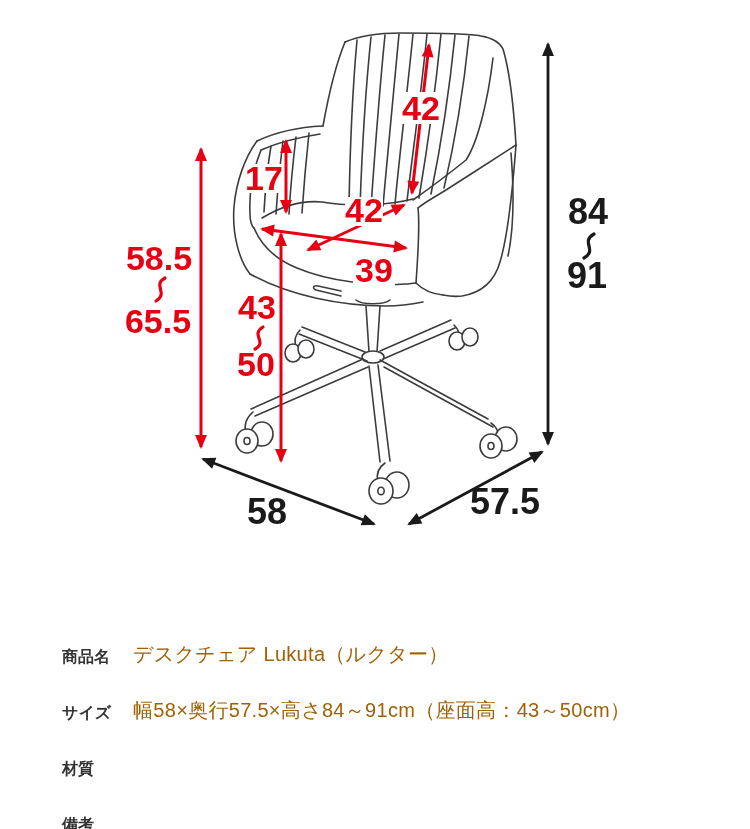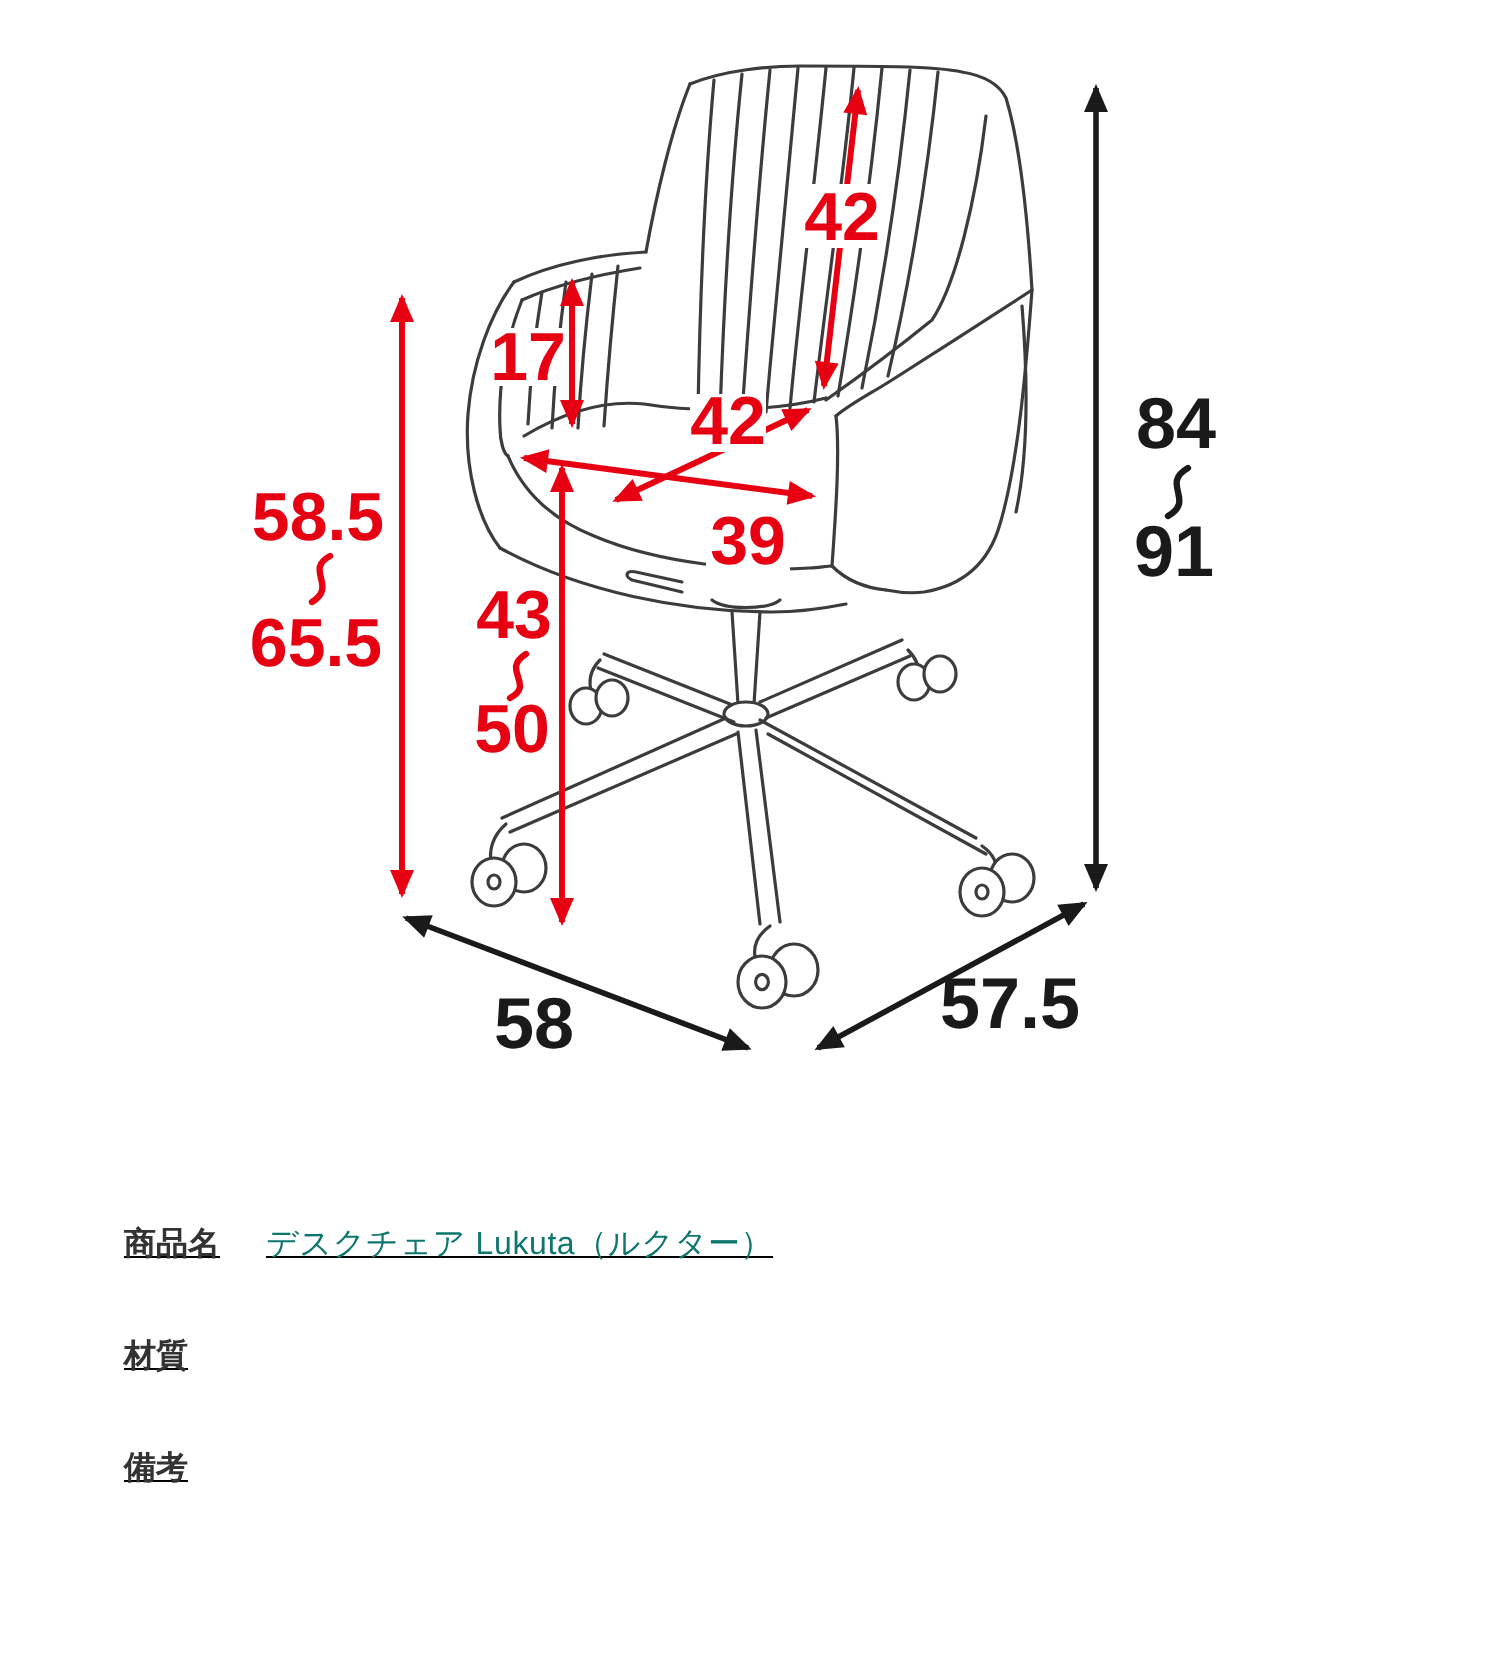--- a/index.html
+++ b/index.html
@@ -1,22 +1,22 @@
 <!DOCTYPE html>
 <html><head>
 <meta charset="utf-8">
 <style>
   html,body{margin:0;padding:0;background:#fff;}
   .canvas{position:relative;width:750px;height:829px;background:#fff;overflow:hidden;
           font-family:"Liberation Sans","DejaVu Sans",sans-serif;border-radius:22px;}
   .diagram-svg{position:absolute;left:0;top:0;}
   .spec-table{position:absolute;left:62px;top:612px;width:650px;}
-  .spec-row{display:flex;height:56px;align-items:flex-start;text-decoration:underline;}
+  .spec-row{display:flex;height:56px;align-items:flex-end;}
   .spec-label{width:71px;flex:none;font-size:16px;font-weight:700;color:#333;}
-  .spec-value{font-size:16px;font-weight:400;color:#0f766e;letter-spacing:.3px;}
+  .spec-value{font-size:20px;font-weight:400;color:#a16207;letter-spacing:.3px;}
   .dim-red{fill:#e60012;font-weight:700;}
   .dim-black{fill:#1a1a1a;font-weight:700;}
   text{font-family:"Liberation Sans","DejaVu Sans",sans-serif;}
 </style>
 </head>
 <body>
 
 <div class="canvas">
 
   <svg class="diagram-svg" width="750" height="560" viewBox="0 0 750 560">
@@ -150,20 +150,24 @@
       <text class="dim-black" x="505" y="514" font-size="36">57.5</text>
     </g>
   </svg>
 
   <div class="spec-table">
     <div class="spec-row">
       <div class="spec-label">商品名</div>
       <div class="spec-value">デスクチェア Lukuta（ルクター）</div>
     </div>
     <div class="spec-row">
+      <div class="spec-label">サイズ</div>
+      <div class="spec-value">幅58×奥行57.5×高さ84～91cm（座面高：43～50cm）</div>
+    </div>
+    <div class="spec-row">
       <div class="spec-label">材質</div>
     </div>
     <div class="spec-row">
       <div class="spec-label">備考</div>
     </div>
   </div>
 
 </div>
 
 </body></html>

